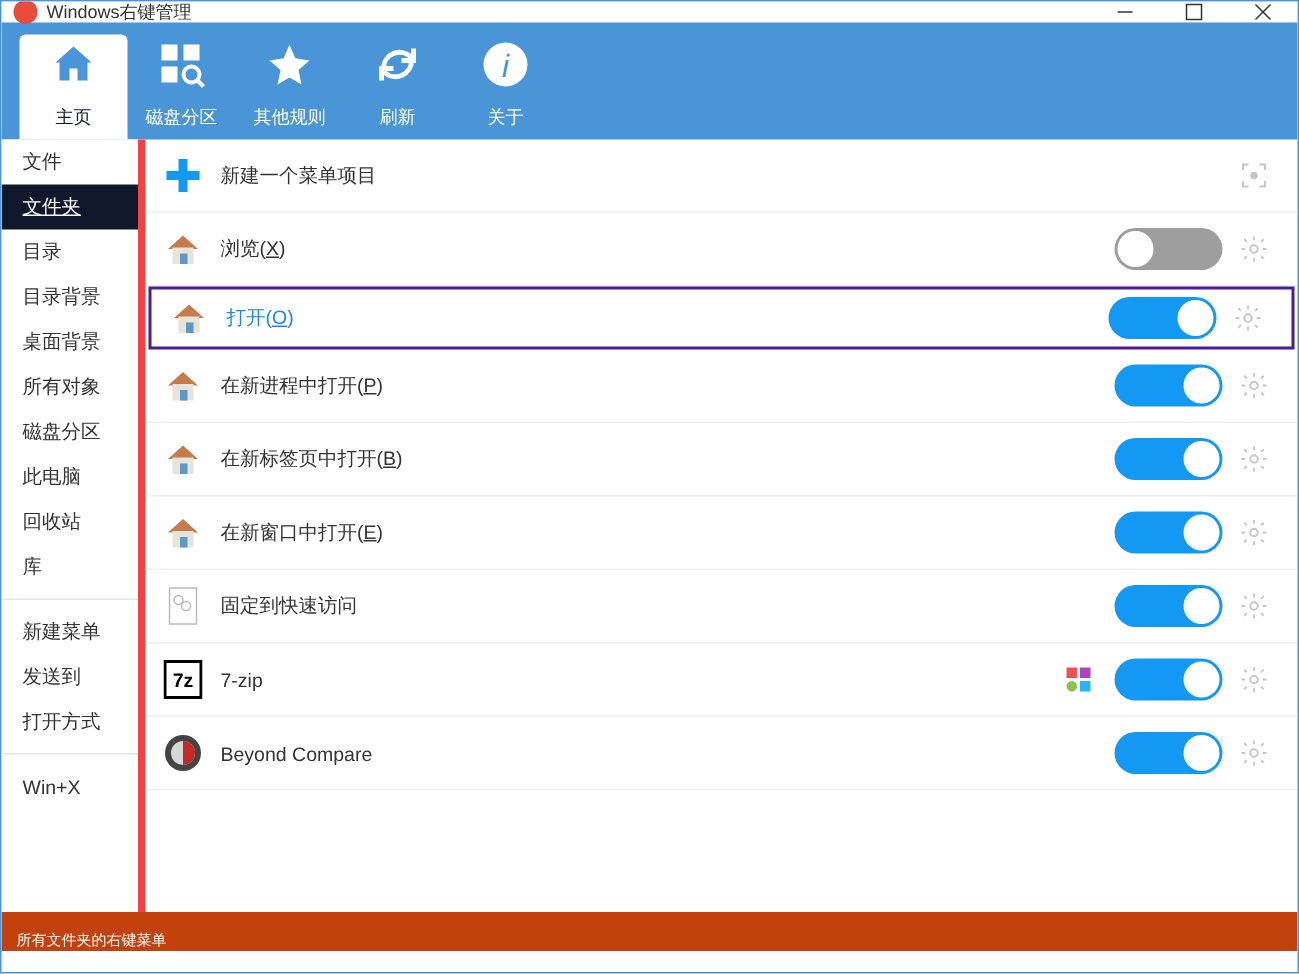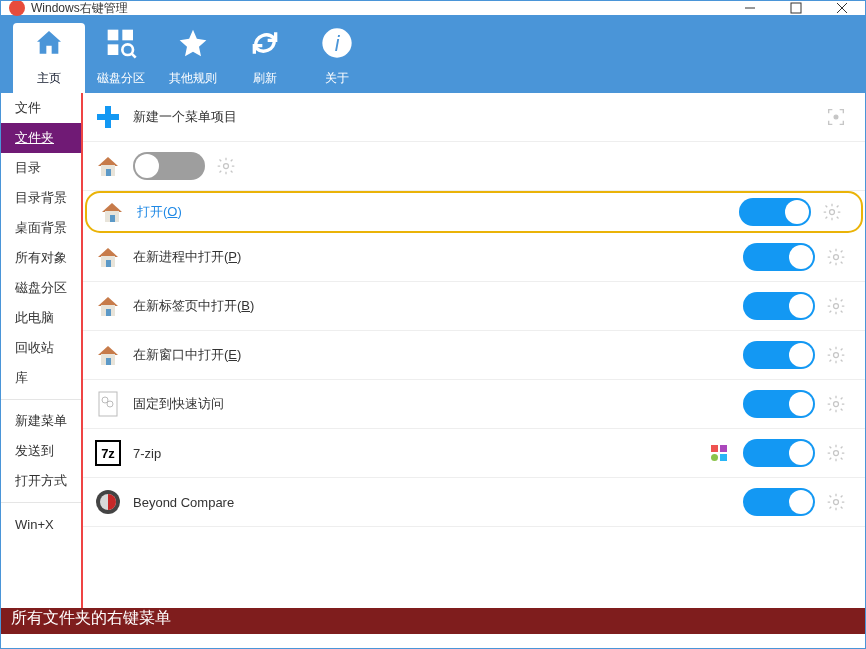--- a/index.html
+++ b/index.html
@@ -8,39 +8,39 @@
     .titlebar .app-icon { width:16px; height:16px; border-radius:50%; background:#e74c3c; margin-right:6px; }
     .titlebar .title { font-size:12px; }
     .titlebar .spacer { flex:1; }
     .titlebar-btn { width:46px; height:30px; display:flex; align-items:center; justify-content:center; cursor:default; }
     .titlebar-btn svg { stroke:#333; }
     .toolbar { background:#4A95D8; height:78px; display:flex; align-items:stretch; padding:8px 12px 0 12px; }
     .tool { width:72px; display:flex; flex-direction:column; align-items:center; justify-content:center; color:#fff; gap:6px; border-radius:4px 4px 0 0; cursor:default; padding-top:4px; }
     .tool.active { background:#fff; color:#0f172a; }
     .tool .label { font-size:12px; margin-top:2px; margin-bottom:6px; }
     .body { display:flex; height:515px; }
-    .sidebar { width:82px; background:#fff; border-right:2px solid #ef4444; overflow-y:auto; }
+    .sidebar { width:96px; background:#fff; border-right:5px solid #ef4444; overflow-y:auto; }
     .sidebar-divider { height:1px; background:#e5e5e5; margin:6px 0; }
     .side-item { height:30px; display:flex; align-items:center; padding-left:14px; font-size:13px; cursor:default; }
-    .side-item.active { background:#701a75; color:#fff;text-decoration:underline; }
+    .side-item.active { background:#0f172a; color:#fff;text-decoration:underline; }
     .content { flex:1; overflow-y:auto; }
     .row { display:flex; align-items:center; height:49px; padding:0 18px 0 10px; border-bottom:1px solid #eee; }
-    .row.highlight { border:2px solid #eab308; border-radius:15px; height:42px; margin:0 2px; }
+    .row.highlight { border:2px solid #4c1d95; border-radius:0; height:42px; margin:0 2px; }
     .row .icon { width:30px; height:30px; display:flex; align-items:center; justify-content:center; margin-right:10px; }
     .row .text { flex:1; font-size:13px; }
     .row.highlight .text { color:#1e88e5; }
     .row .pill { width:72px; height:28px; border-radius:14px; position:relative; margin-right:10px; }
     .row .pill .knob { width:24px; height:24px; border-radius:50%; background:#fff; position:absolute; top:2px; }
     .row .pill.on { background:#1398f3; }
     .row .pill.on .knob { right:2px; }
     .row .pill.off { background:#9e9e9e; }
     .row .pill.off .knob { left:2px; }
     .row .pill.hidden { visibility:hidden; }
     .row .gear { width:22px; height:22px; display:flex; align-items:center; justify-content:center; }
-    .statusbar { height:26px; background:#7f1d1d; color:#fff; font-size:16px; display:flex; align-items:flex-start; padding-left:10px; }
+    .statusbar { height:26px; background:#c2410c; color:#fff; font-size:10px; display:flex; align-items:flex-end; padding-left:10px; }
     .plus-box { width:24px; height:24px; position:relative; display:flex; align-items:center; justify-content:center; }
     .plus-box::before, .plus-box::after { content:""; position:absolute; background:#1398f3; }
     .plus-box::before { width:22px; height:6px; }
     .plus-box::after  { width:6px; height:22px; }
     .house-svg { width:28px; height:28px; }
     .shapes { display:flex; gap:2px; flex-wrap:wrap; width:18px; }
     .shapes div { width:7px; height:7px; }
     .sq1{background:#ef5350;} .sq2{background:#ab47bc;} .sq3{background:#8bc34a;border-radius:50%;} .sq4{background:#29b6f6;}
     
     .tool svg { width:32px; height:32px; }
@@ -150,20 +150,21 @@
         </div>
       </div>
       <div class="row">
         <div class="icon">
   <svg class="house-svg" viewBox="0 0 28 28">
     <polygon points="4,14 14,5 24,14" fill="#c77b4a"></polygon>
     <rect x="7" y="13" width="14" height="11" fill="#e8e4da"></rect>
     <rect x="12" y="17" width="5" height="7" fill="#5c99c7"></rect>
   </svg>
 </div>
+        <div class="text">浏览(<u>X</u>)</div>
         <div class="pill off">
           <div class="knob"></div>
         </div>
         <div class="gear">
           <svg width="20" height="20" viewBox="0 0 24 24" fill="none" stroke="#c6c6c6" stroke-width="1.5">
             <circle cx="12" cy="12" r="3"></circle>
             <path d="M12 2v3M12 19v3M4.2 4.2l2.1 2.1M17.7 17.7l2.1 2.1M2 12h3M19 12h3M4.2 19.8l2.1-2.1M17.7 6.3l2.1-2.1"></path>
           </svg>
         </div>
       </div>

